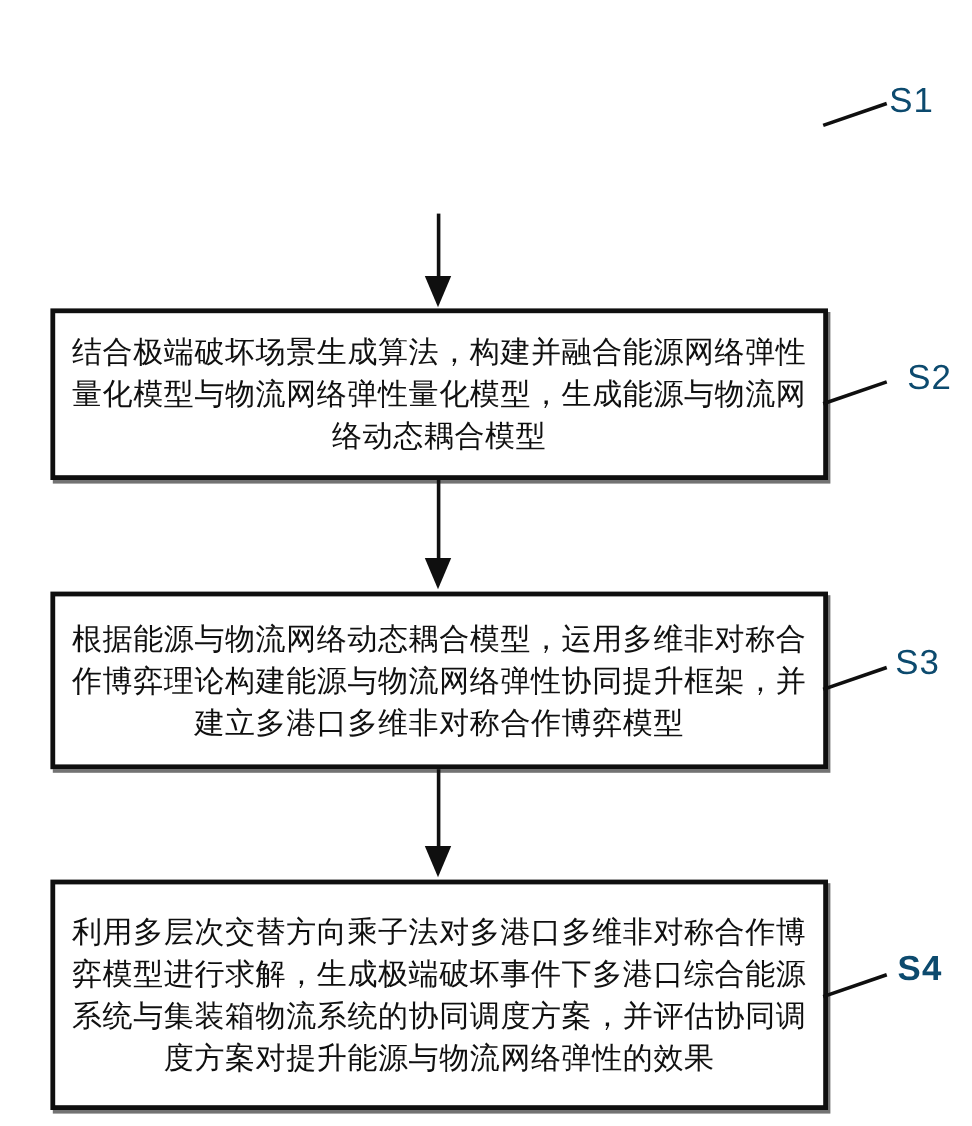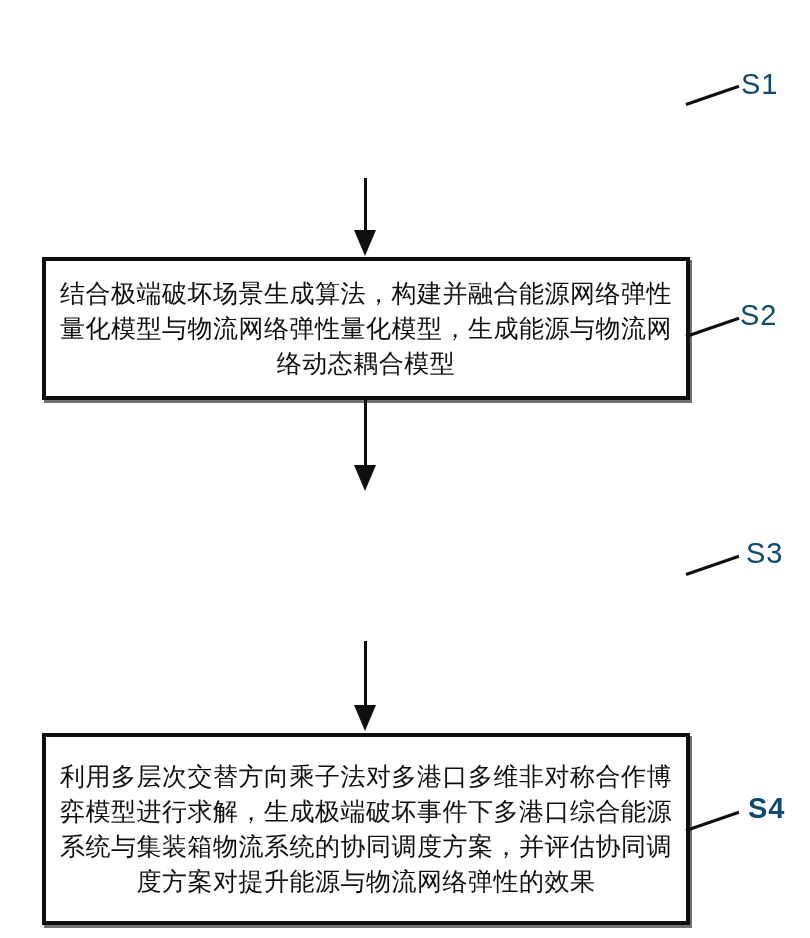--- a/index.html
+++ b/index.html
@@ -85,34 +85,37 @@
   .line-4 { left: 686px; top: 829px; }
 
   .step-label {
     position: absolute;
     font-family: "Liberation Sans", sans-serif;
     font-size: 29px;
     color: #0c4a6e;
     letter-spacing: 1px;
   }
   .label-1 { left: 741px; top: 68px; }
-  .label-2 { left: 740px; top: 299px; text-align: center; }
+  .label-2 { left: 756px; top: 299px; text-align: center; }
   .label-3 { left: 746px; top: 537px; }
   .label-4 { left: 748px; top: 792px; font-weight: bold; }
 </style>
 </head>
 <body>
 
 <div class="canvas">
 
 
   <div class="step-box box-2">
     <p>结合极端破坏场景生成算法，构建并融合能源网络弹性量化模型与物流网络弹性量化模型，生成能源与物流网络动态耦合模型</p>
   </div>
 
+  <div class="step-box box-3">
+    <p>根据能源与物流网络动态耦合模型，运用多维非对称合作博弈理论构建能源与物流网络弹性协同提升框架，并建立多港口多维非对称合作博弈模型</p>
+  </div>
 
   <div class="step-box box-4">
     <p>利用多层次交替方向乘子法对多港口多维非对称合作博弈模型进行求解，生成极端破坏事件下多港口综合能源系统与集装箱物流系统的协同调度方案，并评估协同调度方案对提升能源与物流网络弹性的效果</p>
   </div>
 
   <div class="flow-arrow arrow-1">
     <div class="arrow-shaft"></div>
     <div class="arrow-head"></div>
   </div>
 

